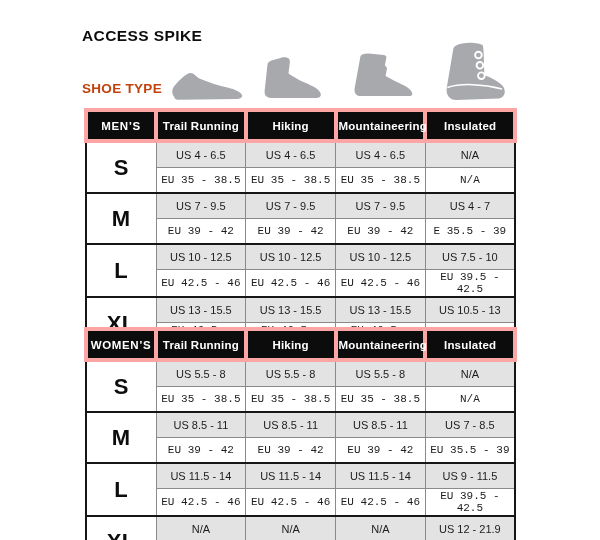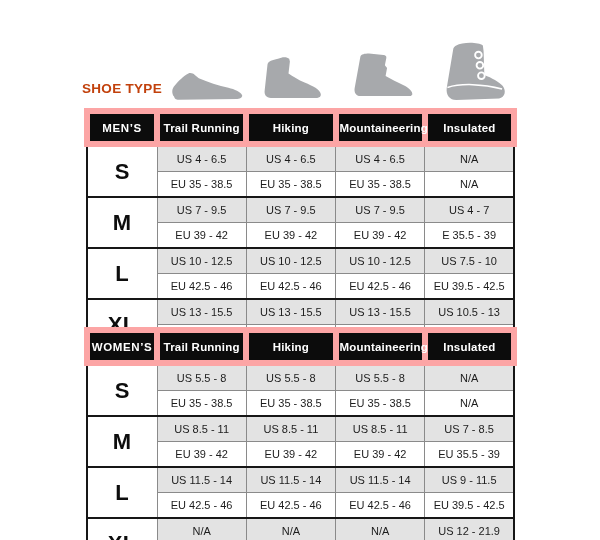--- a/index.html
+++ b/index.html
@@ -34,44 +34,44 @@
     border: 2px solid var(--thick-border, #161616);
   }
   #men-table { top: 108px; }
   #women-table { top: 327px; }
 
   table.sizing th {
     background: var(--header-bg, #0c0c0c);
     color: #ffffff;
     font-size: 11.5px; font-weight: bold;
     height: 25px; text-align: center;
-    border: 6px solid #fca5a5;
+    border: 4px solid #fca5a5;
     letter-spacing: 0.2px;
   }
   table.sizing th.gender { letter-spacing: 0.6px; }
   table.sizing td {
     text-align: center; vertical-align: middle;
     font-size: 11px; color: var(--text-color, #1c1c1c);
     height: 22px;
     border-left: 1px solid var(--thin-border, #8a8a8a);
     border-right: 1px solid var(--thin-border, #8a8a8a);
   }
   table.sizing tr.us-row td { border-top: 2px solid var(--thick-border, #161616); }
   table.sizing tr.us-row td.val { background: var(--us-row-bg, #e3e3e3); text-align: center; }
-  table.sizing tr.eu-row td { border-top: 1px solid var(--thin-border, #8a8a8a); background: var(--eu-row-bg, #ffffff); }
+  table.sizing tr.eu-row td { border-top: 1px solid var(--thin-border, #8a8a8a); background: var(--eu-row-bg, #ffffff); font-family: Liberation Mono, monospace; }
   table.sizing td.size {
     background: #ffffff;
     font-size: 22px; font-weight: 900; color: #0d0d0d;
     letter-spacing: 0.5px;
   }
 </style>
 </head>
 <body style="--header-bg: #0c0c0c; --us-row-bg: #e3e3e3; --eu-row-bg: #ffffff; --thick-border: #161616; --thin-border: #8a8a8a; --text-color: #1c1c1c;">
 
-<div class="title"><br></div>
+<div class="title"><br><span>ACCESS SPIKE</span></div>
 
 <div class="shoe-type-label">SHOE TYPE</div>
 
 <svg class="shoe-icon icon-trail" viewBox="0 0 100 46" aria-hidden="true">
   <path fill="#a7a9ac" d="M10 40 C7 36 7 30 11 26 C15 21 22 14 28 11 C31 10 34 11 36 13 L41 17 C52 22 66 26 78 29 C86 31 93 34 95 38 C96 40 94 42.5 89 43 L16 44 C12 44 11 43 10 40 Z"></path>
 </svg>
 <svg class="shoe-icon icon-hiking" viewBox="0 0 100 64" aria-hidden="true">
   <path fill="#a7a9ac" d="M30 6 C36 3 43 3 46 6 L47 10 L45 27 C51 31 59 36 68 40 C80 45 90 50 91 56 C92 60 89 62 84 62 L20 62 C13 62 10 57 11 51 L15 14 C16 9 22 8 30 6 Z"></path>
 </svg>
 <svg class="shoe-icon icon-mountaineering" viewBox="0 0 100 66" aria-hidden="true">

